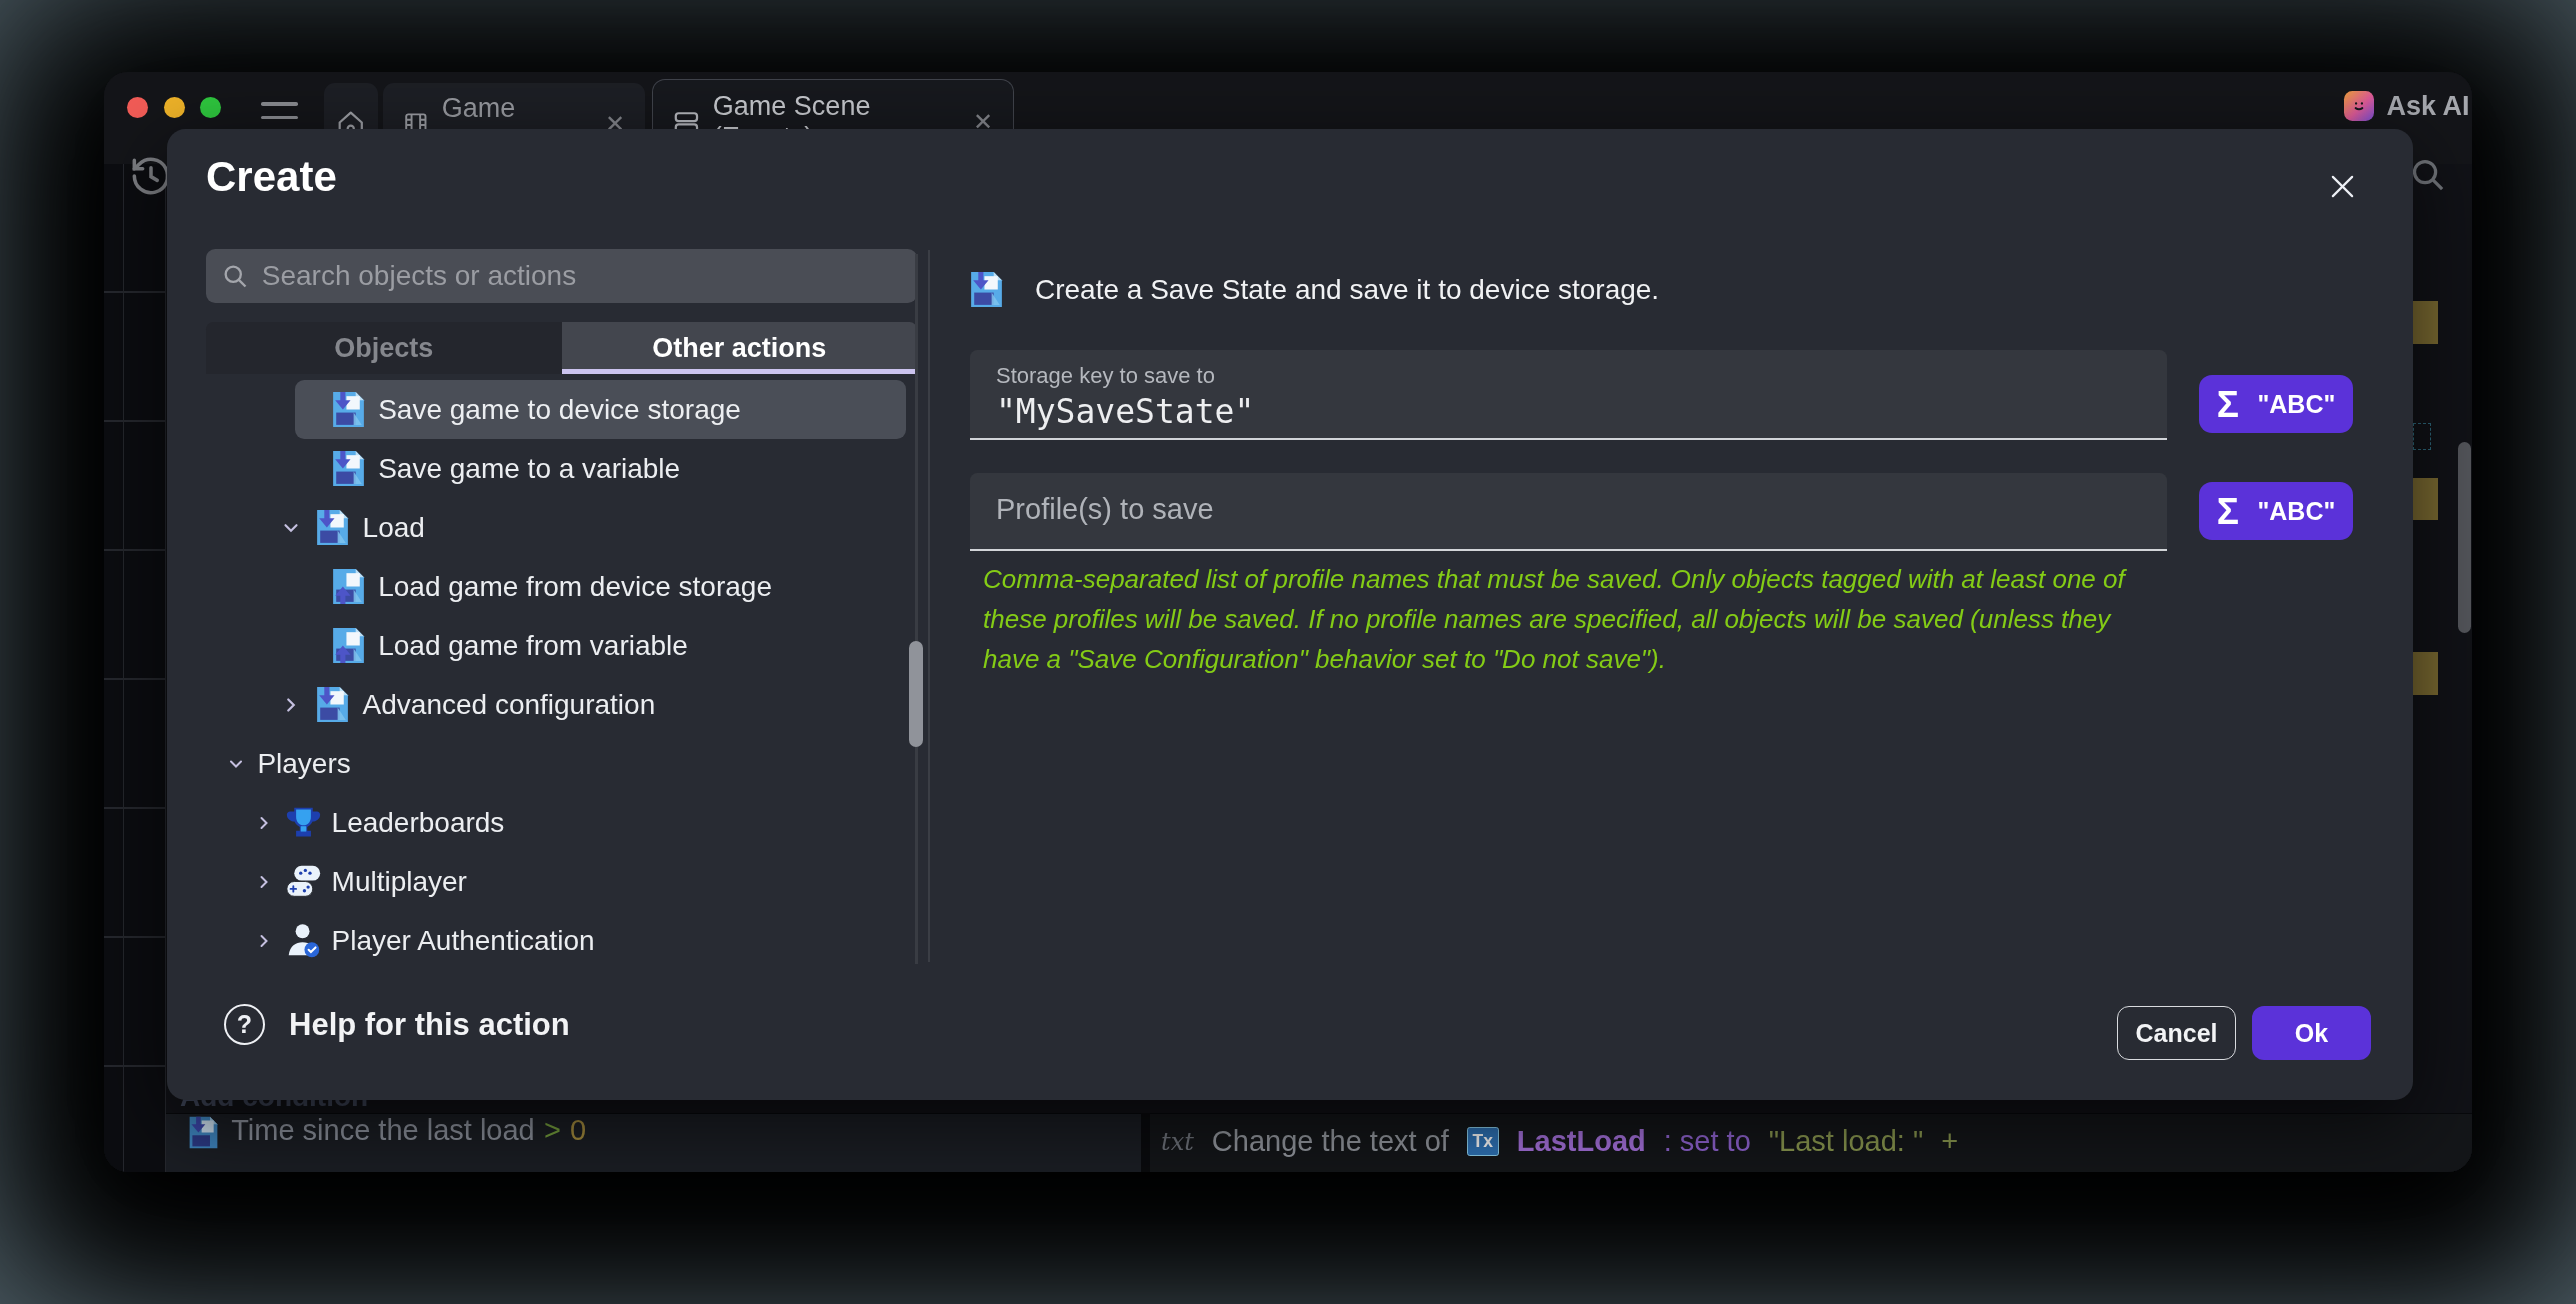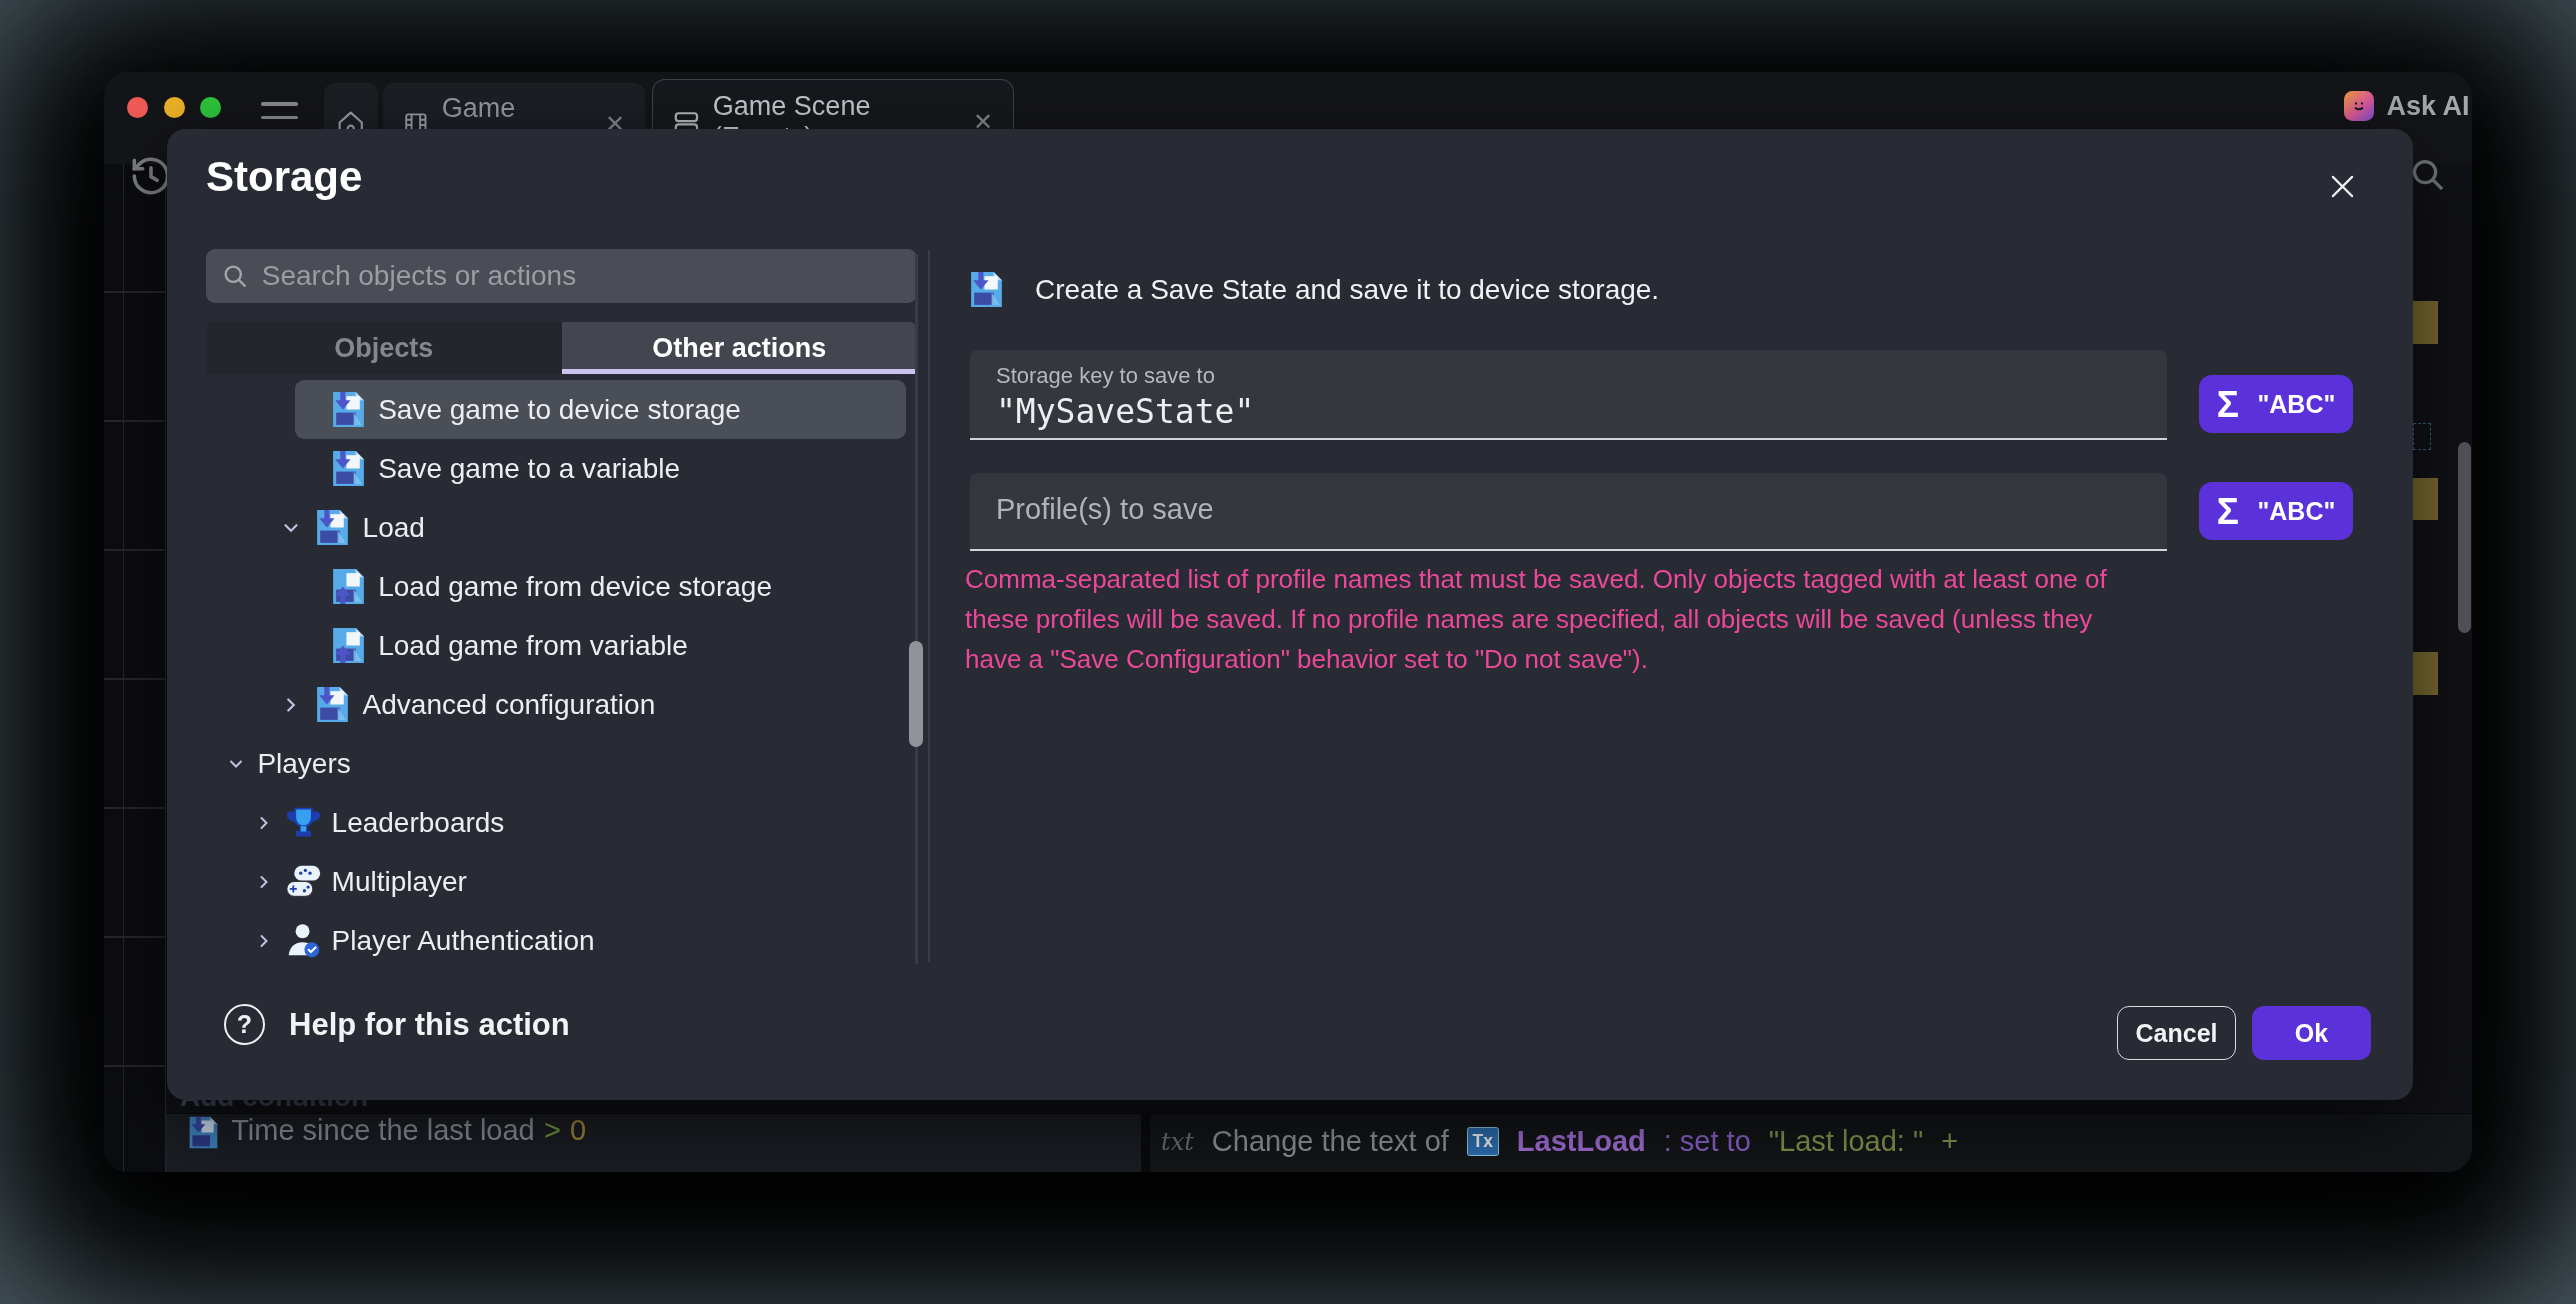--- a/index.html
+++ b/index.html
@@ -101,21 +101,21 @@
                     font-family:"DejaVu Sans Mono", monospace; font-size:33px; color:#edeef0; }
   .field.f2 { top:344px; height:78px; }
   .field.f2 input { position:absolute; left:26px; top:20px; width:1107px; background:transparent; border:none; outline:none;
                     font-size:29px; color:#b0b3b9; font-family:"Liberation Sans", sans-serif; }
   .field.f2 input::placeholder { color:#b0b3b9; }
   .exprbtn { position:absolute; left:2032px; width:154px; height:58px; background:#5b32d9; border-radius:13px;
              display:flex; align-items:center; justify-content:center; gap:18.5px; color:#fff; cursor:pointer; }
   .exprbtn.b1 { top:246px; } .exprbtn.b2 { top:353px; }
   .exprbtn .sig { font-size:37px; font-weight:bold; line-height:1; }
   .exprbtn .abc { font-size:25px; font-weight:bold; }
-  .fielddesc { position:absolute; left:798px; top:430px; width:1149px; font-size:26px; line-height:40px; color:#ec4899; }
+  .fielddesc { position:absolute; left:816px; top:430px; width:1149px; font-size:26px; line-height:40px; color:#84cc16;font-style:italic; }
 
   .helplink { position:absolute; left:57px; top:875px; display:flex; align-items:center; gap:24px; cursor:pointer; }
   .helpcircle { width:41px; height:41px; border:2.8px solid #eef0f4; border-radius:50%; color:#eef0f4;
                 font-size:25px; font-weight:bold; display:flex; align-items:center; justify-content:center; }
   .helplabel { font-size:31px; font-weight:bold; color:#f2f3f5; }
   .btn { position:absolute; top:877px; height:54px; border-radius:12px; display:flex; align-items:center;
          justify-content:center; font-size:25px; font-weight:bold; cursor:pointer; }
   .btn.cancel { left:1950px; width:119px; border:1.8px solid #d9dbdf; color:#f2f3f5; }
   .btn.ok { left:2085px; width:119px; background:#5b32d9; color:#ffffff; }
 </style>
@@ -230,21 +230,21 @@
         <span class="obj-purple">LastLoad</span>
           <span class="setto-purple">: set to</span>
         <span class="str-olive">"Last load: "</span>
         <span class="str-olive">+</span>
       </div>
       <div class="actline2">ToString(SaveState.TimeSinceLastLoad()) + "s"</div>
     </div>
   </div>
 
   <div class="dialog">
-    <div class="dtitle">Storage</div>
+    <div class="dtitle">Create</div>
     <div class="dclose">
       <svg width="33" height="33" viewBox="0 0 24 24" stroke="#eef0f6" stroke-width="1.6" stroke-linecap="round">
           <line x1="5" y1="5" x2="19" y2="19"></line>
           <line x1="19" y1="5" x2="5" y2="19"></line>
         </svg>
     </div>
 
     <div class="searchbox">
       <svg width="28" height="28" viewBox="0 0 24 24" fill="none" stroke="#a4a6ac" stroke-width="2">
           <circle cx="10.5" cy="10.5" r="6.5"></circle>

